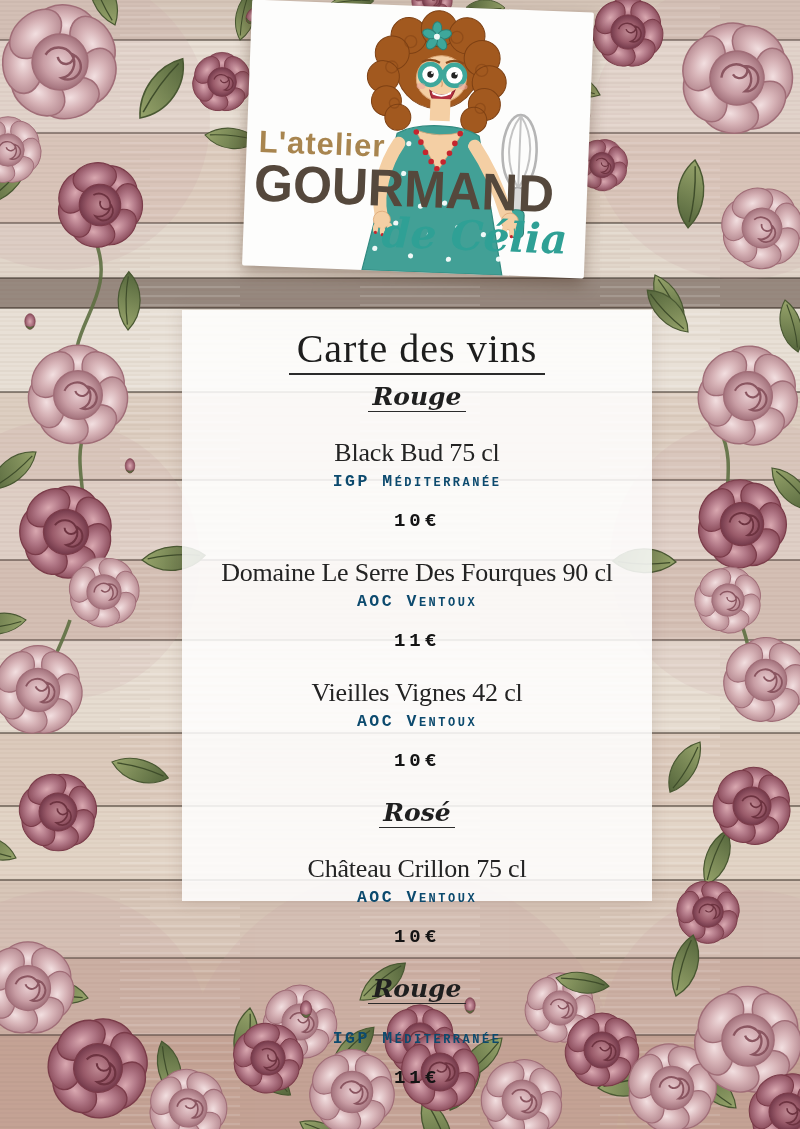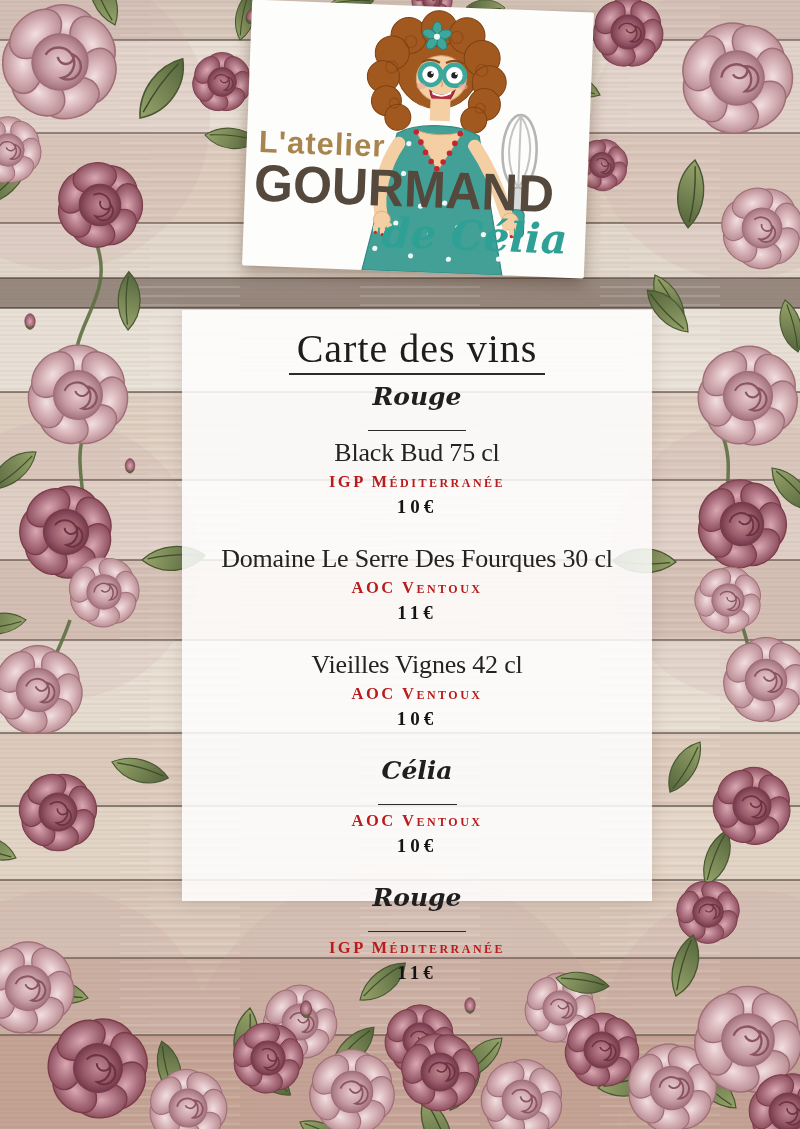--- a/index.html
+++ b/index.html
@@ -22,26 +22,26 @@
 
   
   .panel{position:absolute;left:182px;top:310px;width:470px;height:591px;box-sizing:border-box;
          background:rgba(255,255,255,0.86);padding:16px 20px 8px;text-align:center;color:#222;
          box-shadow:0 0 16px rgba(110,85,75,.18);}
   .panel h1{margin:0;font-size:40px;line-height:46px;font-weight:400;color:#1d1d1d;letter-spacing:1px;}
   .panel h1 .u{border-bottom:2px solid #2b2b2b;padding:0 8px 2px;}
   .panel h2{margin:26px 0 0;font-family:"DejaVu Serif",serif;font-style:italic;font-weight:600;
             font-size:25px;line-height:30px;color:#1f1f1f;}
   .panel h2:first-of-type{margin-top:10px;}
-  .panel h2 .u{border-bottom:1.5px solid #2b2b2b;padding:0 4px 19px;}
+  .panel h2 .u{border-bottom:1.5px solid #2b2b2b;padding:0 4px 0;}
   .item{margin-top:25px;text-align:center;}
   .item-name{font-size:26px;line-height:32px;color:#232323;letter-spacing:-0.2px;}
-  .item-app{margin-top:3px;font-family:Liberation Serif, serif;font-variant:small-caps;
-            font-weight:700;font-size:16.5px;line-height:20px;letter-spacing:2.5px;color:#b91c1c;}
-  .item-price{margin-top:4px;font-family:Liberation Serif, serif;font-weight:700;
+  .item-app{margin-top:3px;font-family:Liberation Mono, monospace;font-variant:small-caps;
+            font-weight:700;font-size:16.5px;line-height:20px;letter-spacing:2.5px;color:#0c4a6e;}
+  .item-price{margin-top:18px;font-family:Liberation Mono, monospace;font-weight:700;
               font-size:19px;line-height:22px;letter-spacing:4px;color:#141414;}
 </style>
 </head>
 <body>
 
 <div class="page">
 
   <svg class="bg-svg" viewBox="0 0 800 1129" xmlns="http://www.w3.org/2000/svg">
     <defs>
       <radialGradient id="pgl">
@@ -373,34 +373,35 @@
 
     <h2><span class="u">Rouge</span></h2>
 
     <div class="item">
       <div class="item-name">Black Bud 75 cl</div>
       <div class="item-app">IGP Méditerranée</div>
       <div class="item-price">10€</div>
     </div>
 
     <div class="item">
-      <div class="item-name">Domaine Le Serre Des Fourques 30 cl</div>
+      <div class="item-name">Domaine Le Serre Des Fourques 90 cl</div>
       <div class="item-app">AOC Ventoux</div>
       <div class="item-price">11€</div>
     </div>
 
     <div class="item">
       <div class="item-name">Vieilles Vignes 42 cl</div>
       <div class="item-app">AOC Ventoux</div>
       <div class="item-price">10€</div>
     </div>
 
-    <h2><span class="u">Célia</span></h2>
+    <h2><span class="u">Rosé</span></h2>
 
     <div class="item">
+      <div class="item-name">Château Crillon 75 cl</div>
       <div class="item-app">AOC Ventoux</div>
       <div class="item-price">10€</div>
     </div>
 
     <h2><span class="u">Rouge</span></h2>
 
     <div class="item">
       <div class="item-app">IGP Méditerranée</div>
       <div class="item-price">11€</div>
     </div>

